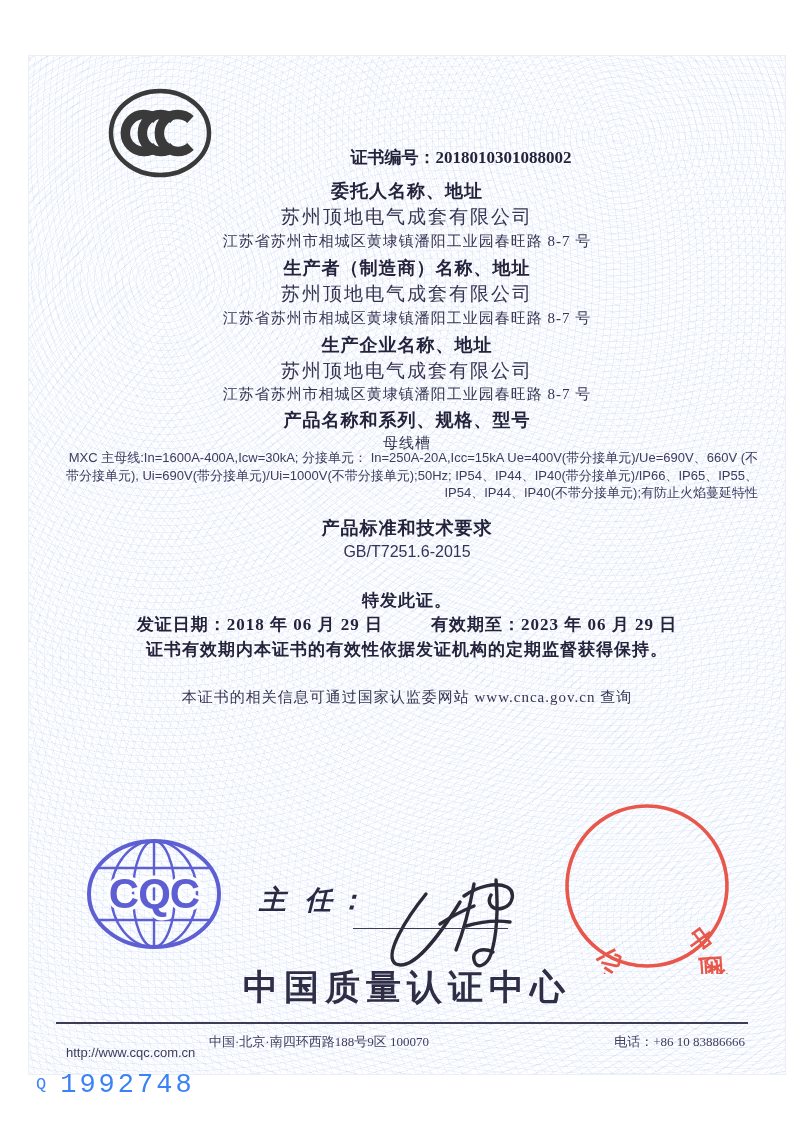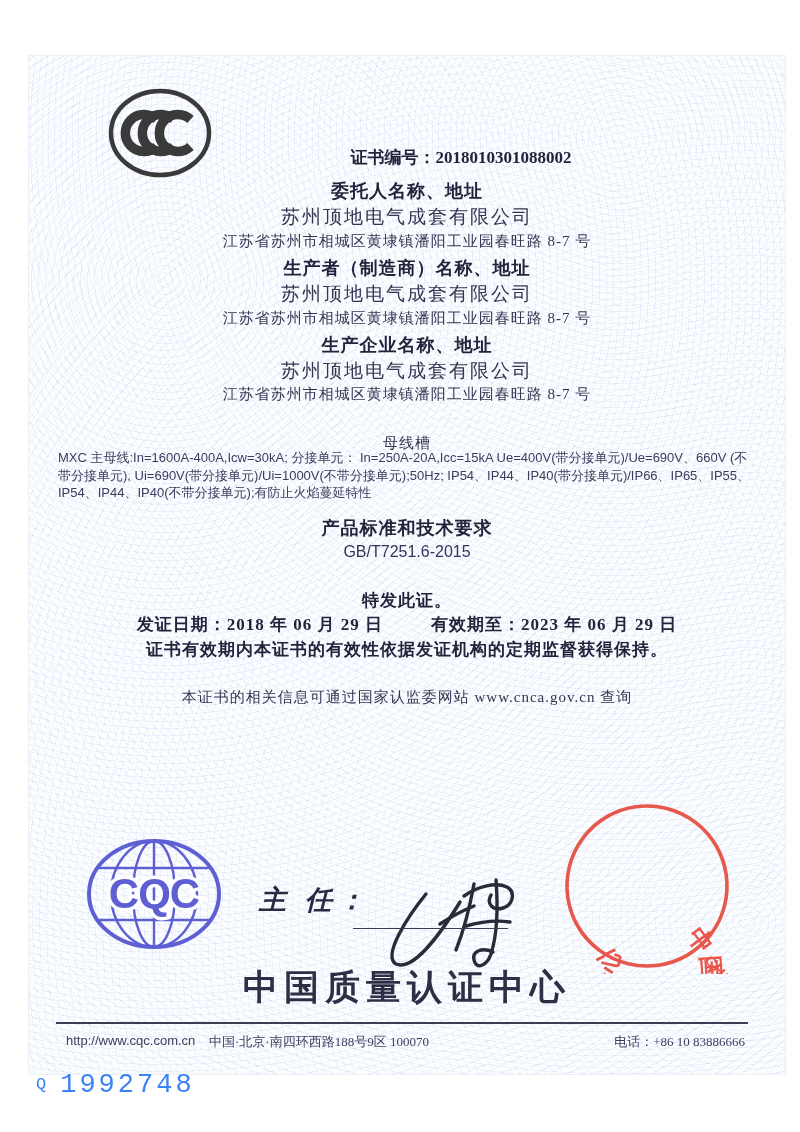--- a/index.html
+++ b/index.html
@@ -22,21 +22,21 @@
   .h{font-weight:bold;color:#23233c;letter-spacing:1px;font-size:18px;}
   .company{font-size:19px;letter-spacing:2px;}
   .addr{font-size:15px;letter-spacing:1px;}
   .title{
     position:absolute;left:172px;width:520px;top:43px;text-align:center;
     font-size:30px;font-weight:bold;color:#1f1f33;letter-spacing:3px;white-space:nowrap;
   }
   .certno{position:absolute;left:172px;width:520px;top:90px;text-align:center;
     font-size:17px;font-weight:bold;color:#23233c;}
   .spec{
-    position:absolute;left:29px;width:700px;top:393px;text-align:left;
+    position:absolute;left:29px;width:700px;top:393px;text-align:right;
     font-family:"Liberation Sans","DejaVu Sans",sans-serif;
     font-size:13px;line-height:17.5px;color:#3c3c5e;white-space:normal;
   }
   .bold17{font-weight:bold;font-size:17px;color:#23233c;letter-spacing:1px;}
   .std{font-family:"Liberation Sans","DejaVu Sans",sans-serif;font-size:16px;color:#34345a;}
   .datespan{display:inline-block;}
   .gap{display:inline-block;width:48px;}
   .director{
     position:absolute;left:230px;top:826px;font-size:27px;font-weight:bold;
     color:#2a2a44;letter-spacing:6px;white-space:nowrap;font-style:italic;
@@ -44,21 +44,21 @@
   .sigline{position:absolute;left:324px;top:872px;width:155px;height:0;
     border-top:1.6px solid #3b3b52;}
   .footer-org{
     position:absolute;left:0;right:0;top:908px;text-align:center;
     font-family:"Liberation Sans","DejaVu Sans",sans-serif;
     font-size:35px;font-weight:bold;letter-spacing:6px;color:#2e2e46;
   }
   .footer-rule{position:absolute;left:27px;width:692px;top:966px;border-top:2px solid #3c3c55;}
   .footer-info{position:absolute;left:0;right:0;top:977px;height:20px;
     font-size:13px;color:#3c3c5e;}
-  .footer-info .web{position:absolute;left:37px;font-family:"Liberation Sans","DejaVu Sans",sans-serif;}
+  .footer-info .web{position:absolute;left:37px;font-family:"Liberation Sans","DejaVu Sans",sans-serif;margin-top:12px;}
   .footer-info .address{position:absolute;left:180px;width:400px;}
   .footer-info .phone{position:absolute;right:40px;}
   .serial{position:absolute;left:36px;top:1070px;color:#3b82f6;
     font-family:"Liberation Mono","DejaVu Sans Mono",monospace;white-space:nowrap;}
   .serial .q{font-size:17px;vertical-align:3px;margin-right:14px;}
   .serial .num{font-size:27px;letter-spacing:3px;}
   .ccc-logo{position:absolute;left:66px;top:22px;}
   .cqc-logo{position:absolute;left:55px;top:780px;}
   .sig-svg{position:absolute;left:315px;top:778px;}
   .stamp{position:absolute;left:530px;top:742px;}
@@ -86,20 +86,21 @@
   <div class="line addr" style="top:176px">江苏省苏州市相城区黄埭镇潘阳工业园春旺路 8-7 号</div>
 
   <div class="line h" style="top:200px">生产者（制造商）名称、地址</div>
   <div class="line company" style="top:225px">苏州顶地电气成套有限公司</div>
   <div class="line addr" style="top:253px">江苏省苏州市相城区黄埭镇潘阳工业园春旺路 8-7 号</div>
 
   <div class="line h" style="top:277px">生产企业名称、地址</div>
   <div class="line company" style="top:302px">苏州顶地电气成套有限公司</div>
   <div class="line addr" style="top:329px">江苏省苏州市相城区黄埭镇潘阳工业园春旺路 8-7 号</div>
 
+  <div class="line h" style="top:352px">产品名称和系列、规格、型号</div>
   <div class="line addr" style="top:378px">母线槽</div>
   <div class="spec">MXC 主母线:In=1600A-400A,Icw=30kA; 分接单元： In=250A-20A,Icc=15kA Ue=400V(带分接单元)/Ue=690V、660V (不带分接单元), Ui=690V(带分接单元)/Ui=1000V(不带分接单元);50Hz; IP54、IP44、IP40(带分接单元)/IP66、IP65、IP55、IP54、IP44、IP40(不带分接单元);有防止火焰蔓延特性</div>
 
   <div class="line h" style="top:460px">产品标准和技术要求</div>
   <div class="line std" style="top:487px">GB/T7251.6-2015</div>
 
   <div class="line bold17" style="top:533px">特发此证。</div>
 
   <div class="line bold17" style="top:557px">
     <span class="datespan">发证日期：</span><span class="datespan">2018 年 06 月 29 日</span><span class="gap"></span><span class="datespan">有效期至：</span><span class="datespan">2023 年 06 月 29 日</span>

